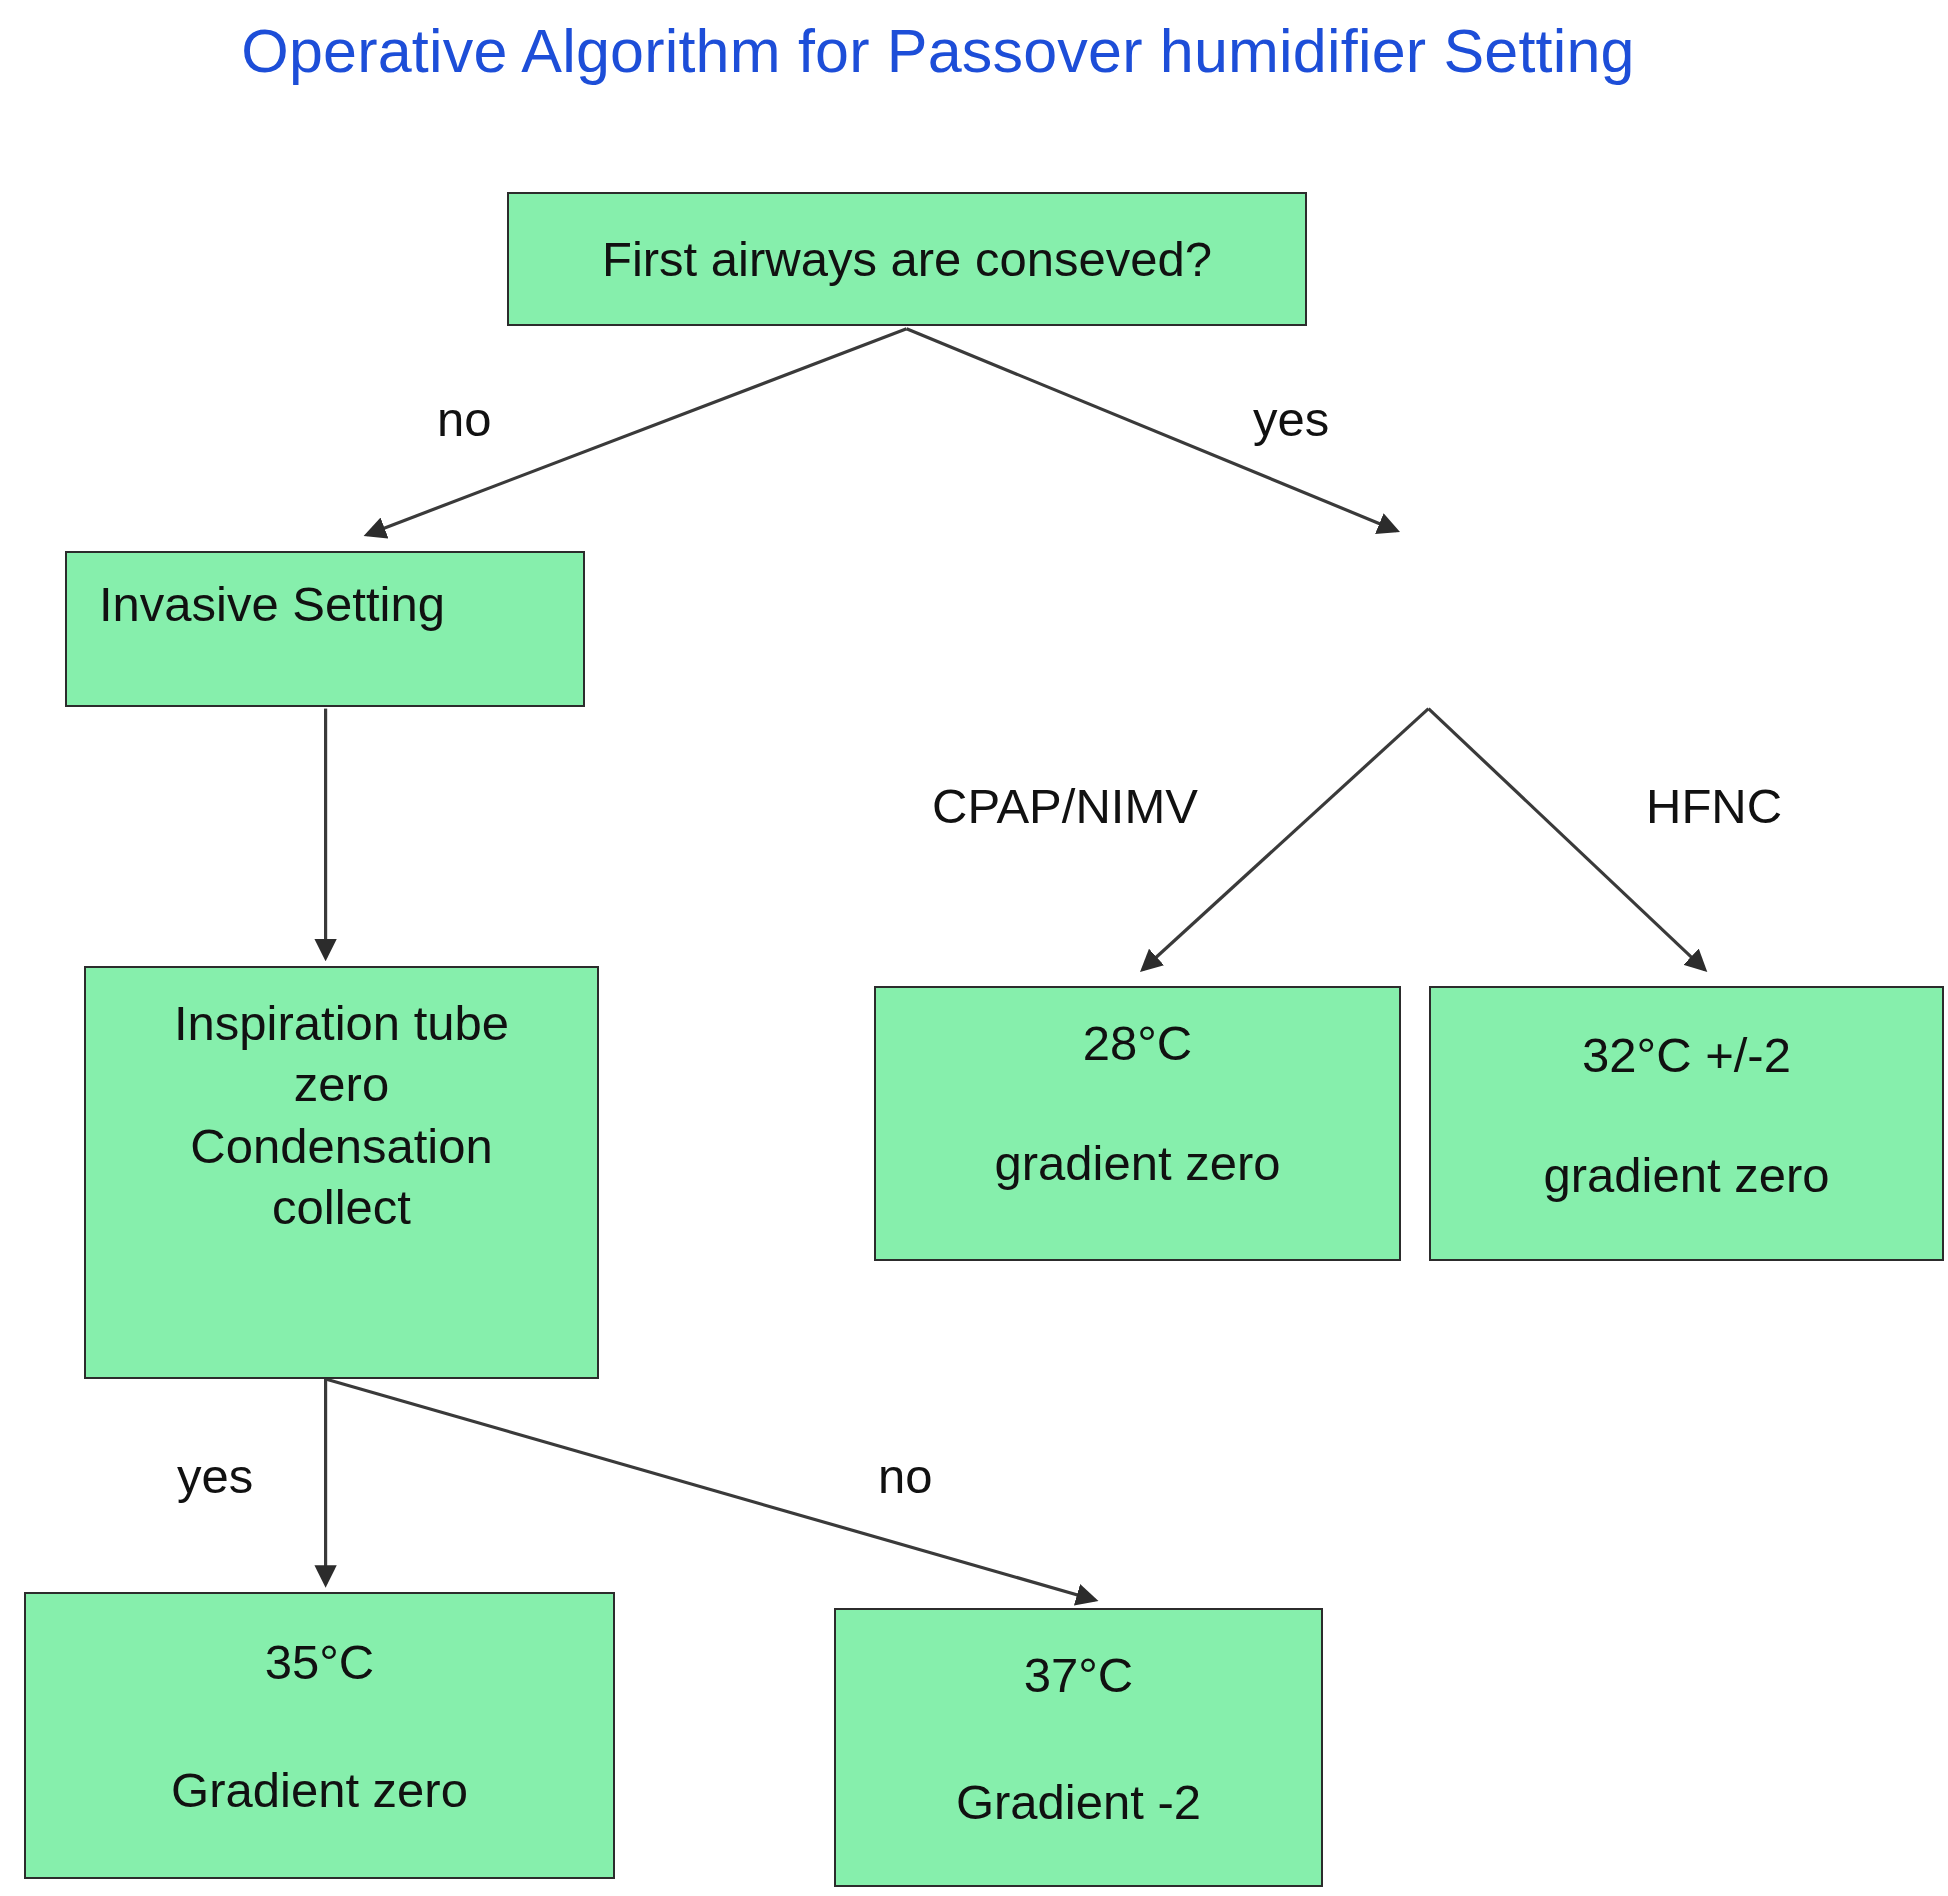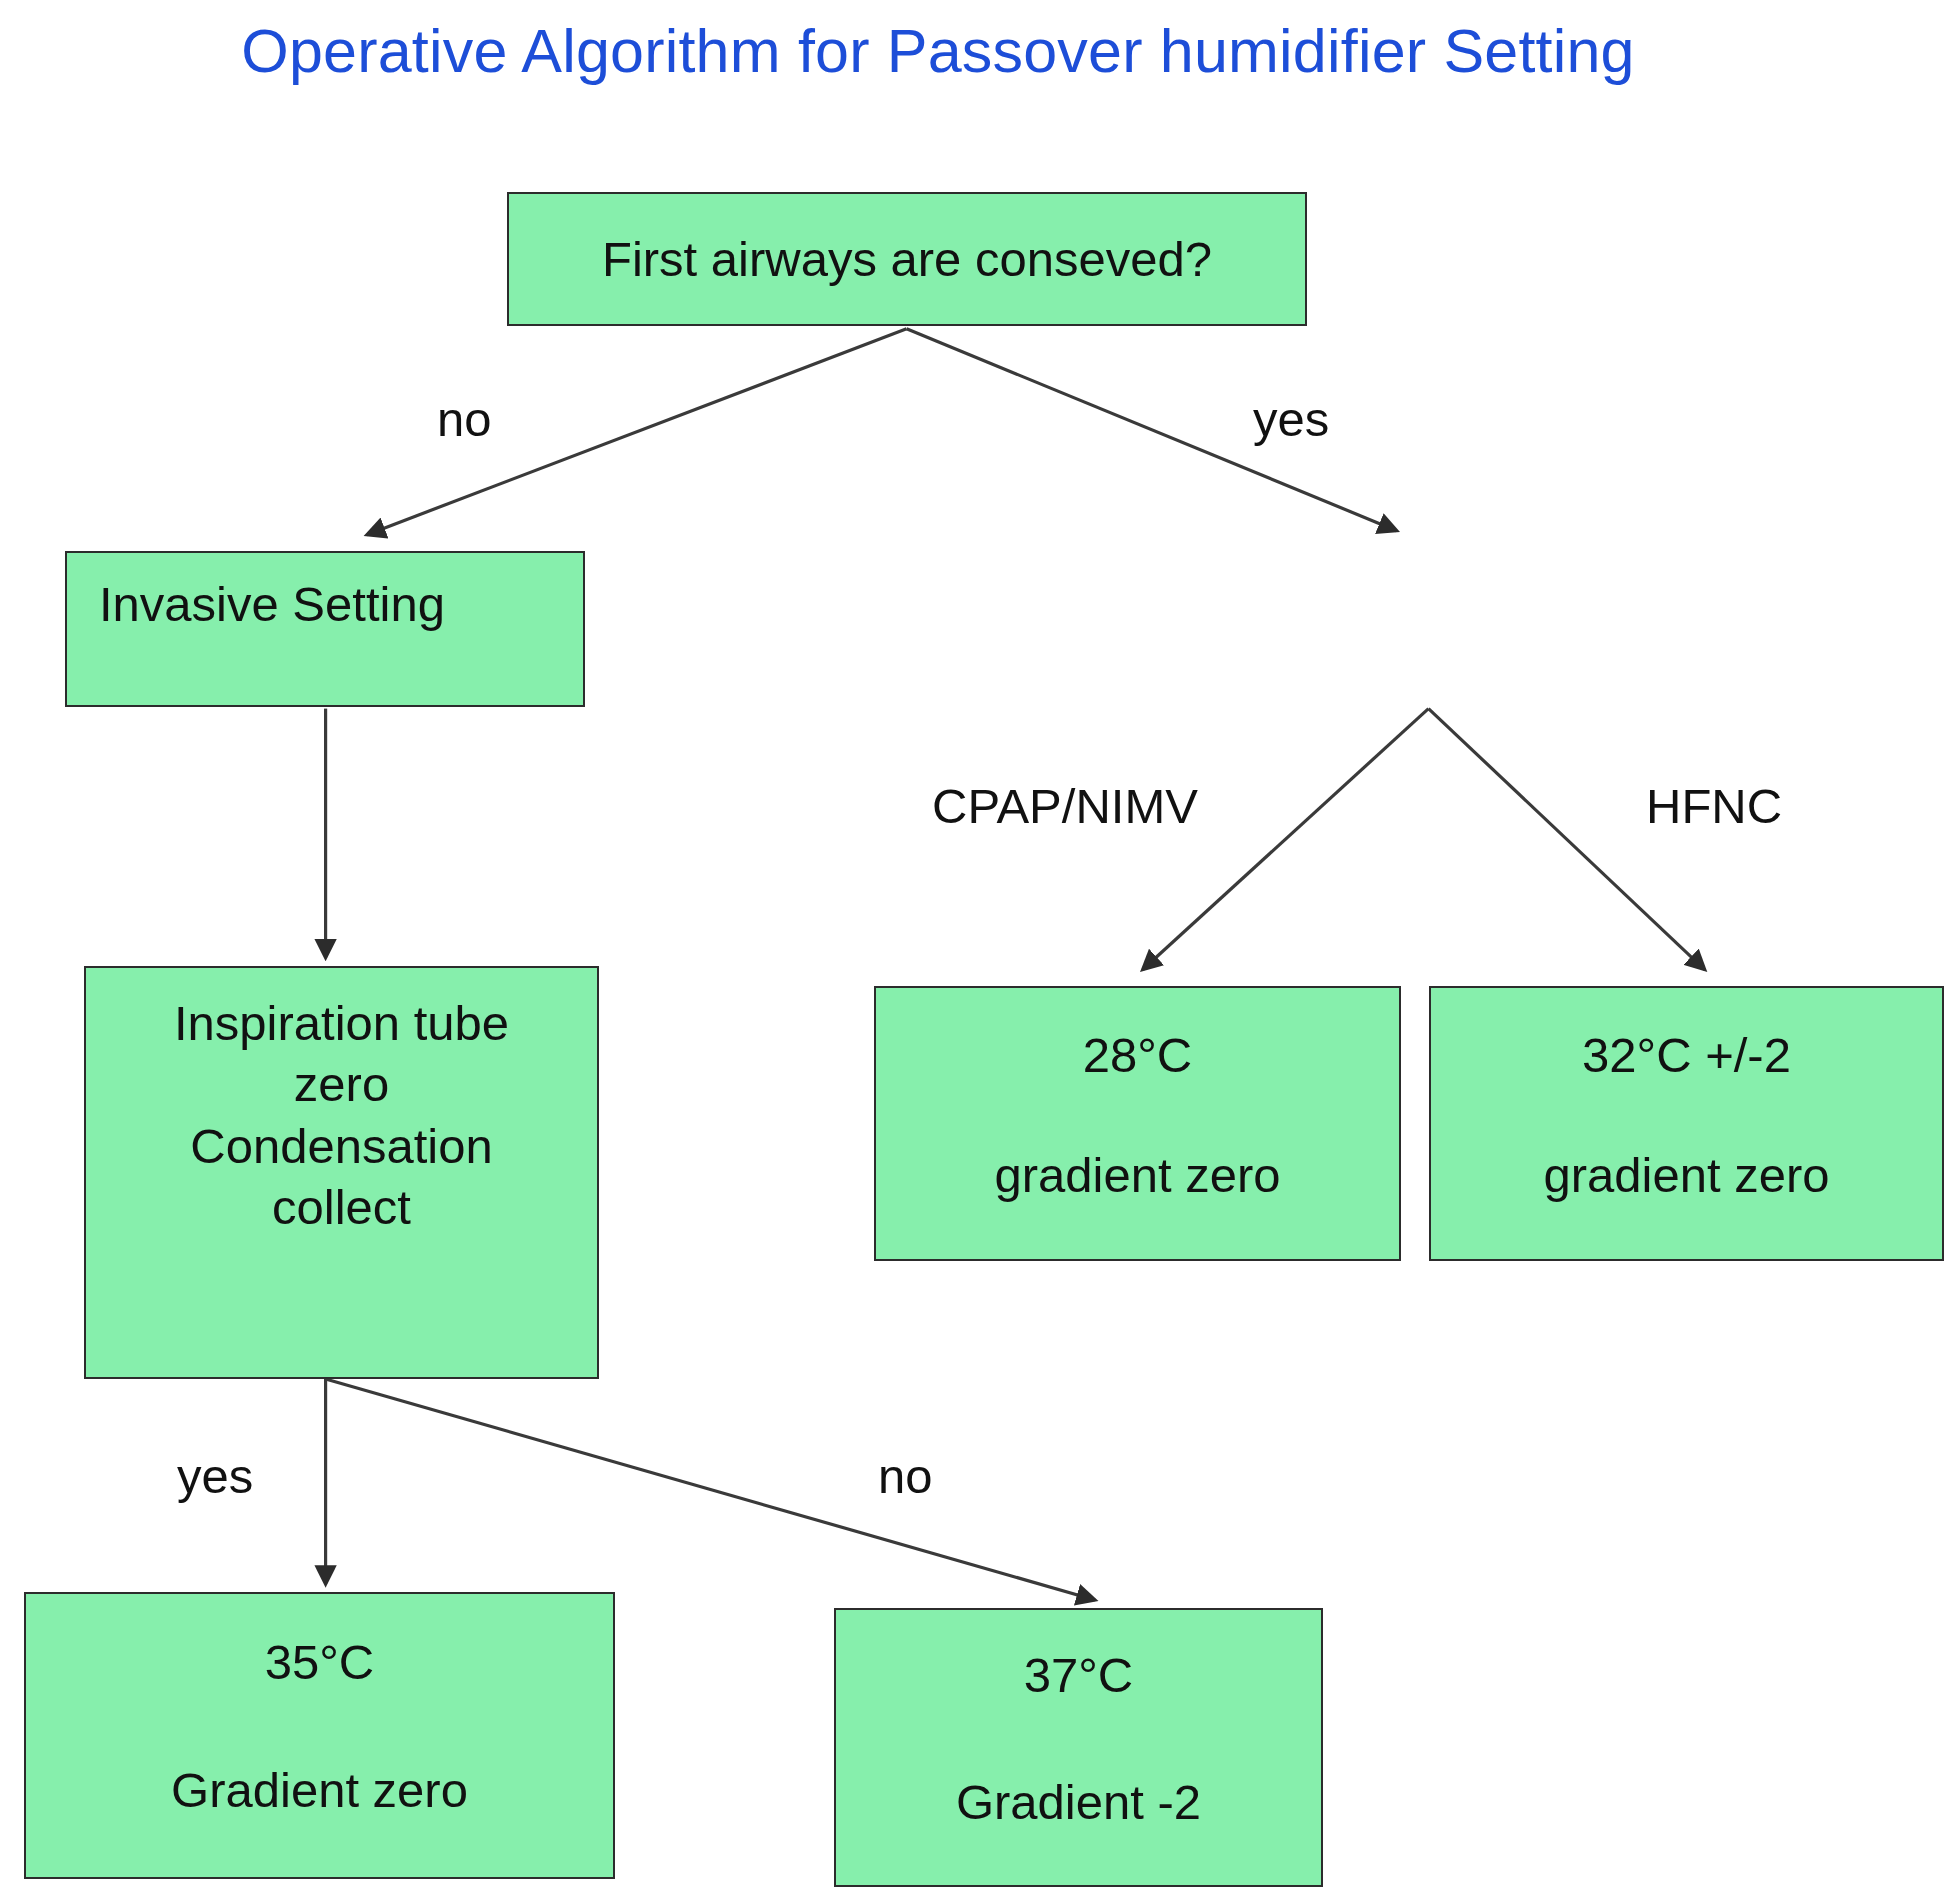--- a/index.html
+++ b/index.html
@@ -78,21 +78,21 @@
     padding-top: 28px;
     text-align: center;
     margin-left: 16px;
   }
   #node-inspiration .node-line { margin-bottom: 6.4px; }
 
   
   #node-cpap {
     left: 874px; top: 986px; width: 527px; height: 275px;
     align-items: center; justify-content: flex-start;
-    padding-top: 40px; text-align: center;
+    padding-top: 28px; text-align: center;
   }
   #node-cpap .line2 { margin-top: 65px; }
 
   
   #node-hfnc {
     left: 1429px; top: 986px; width: 515px; height: 275px;
     align-items: center; justify-content: flex-start;
     padding-top: 40px; text-align: center;
   }
   #node-hfnc .line2 { margin-top: 65px; }

